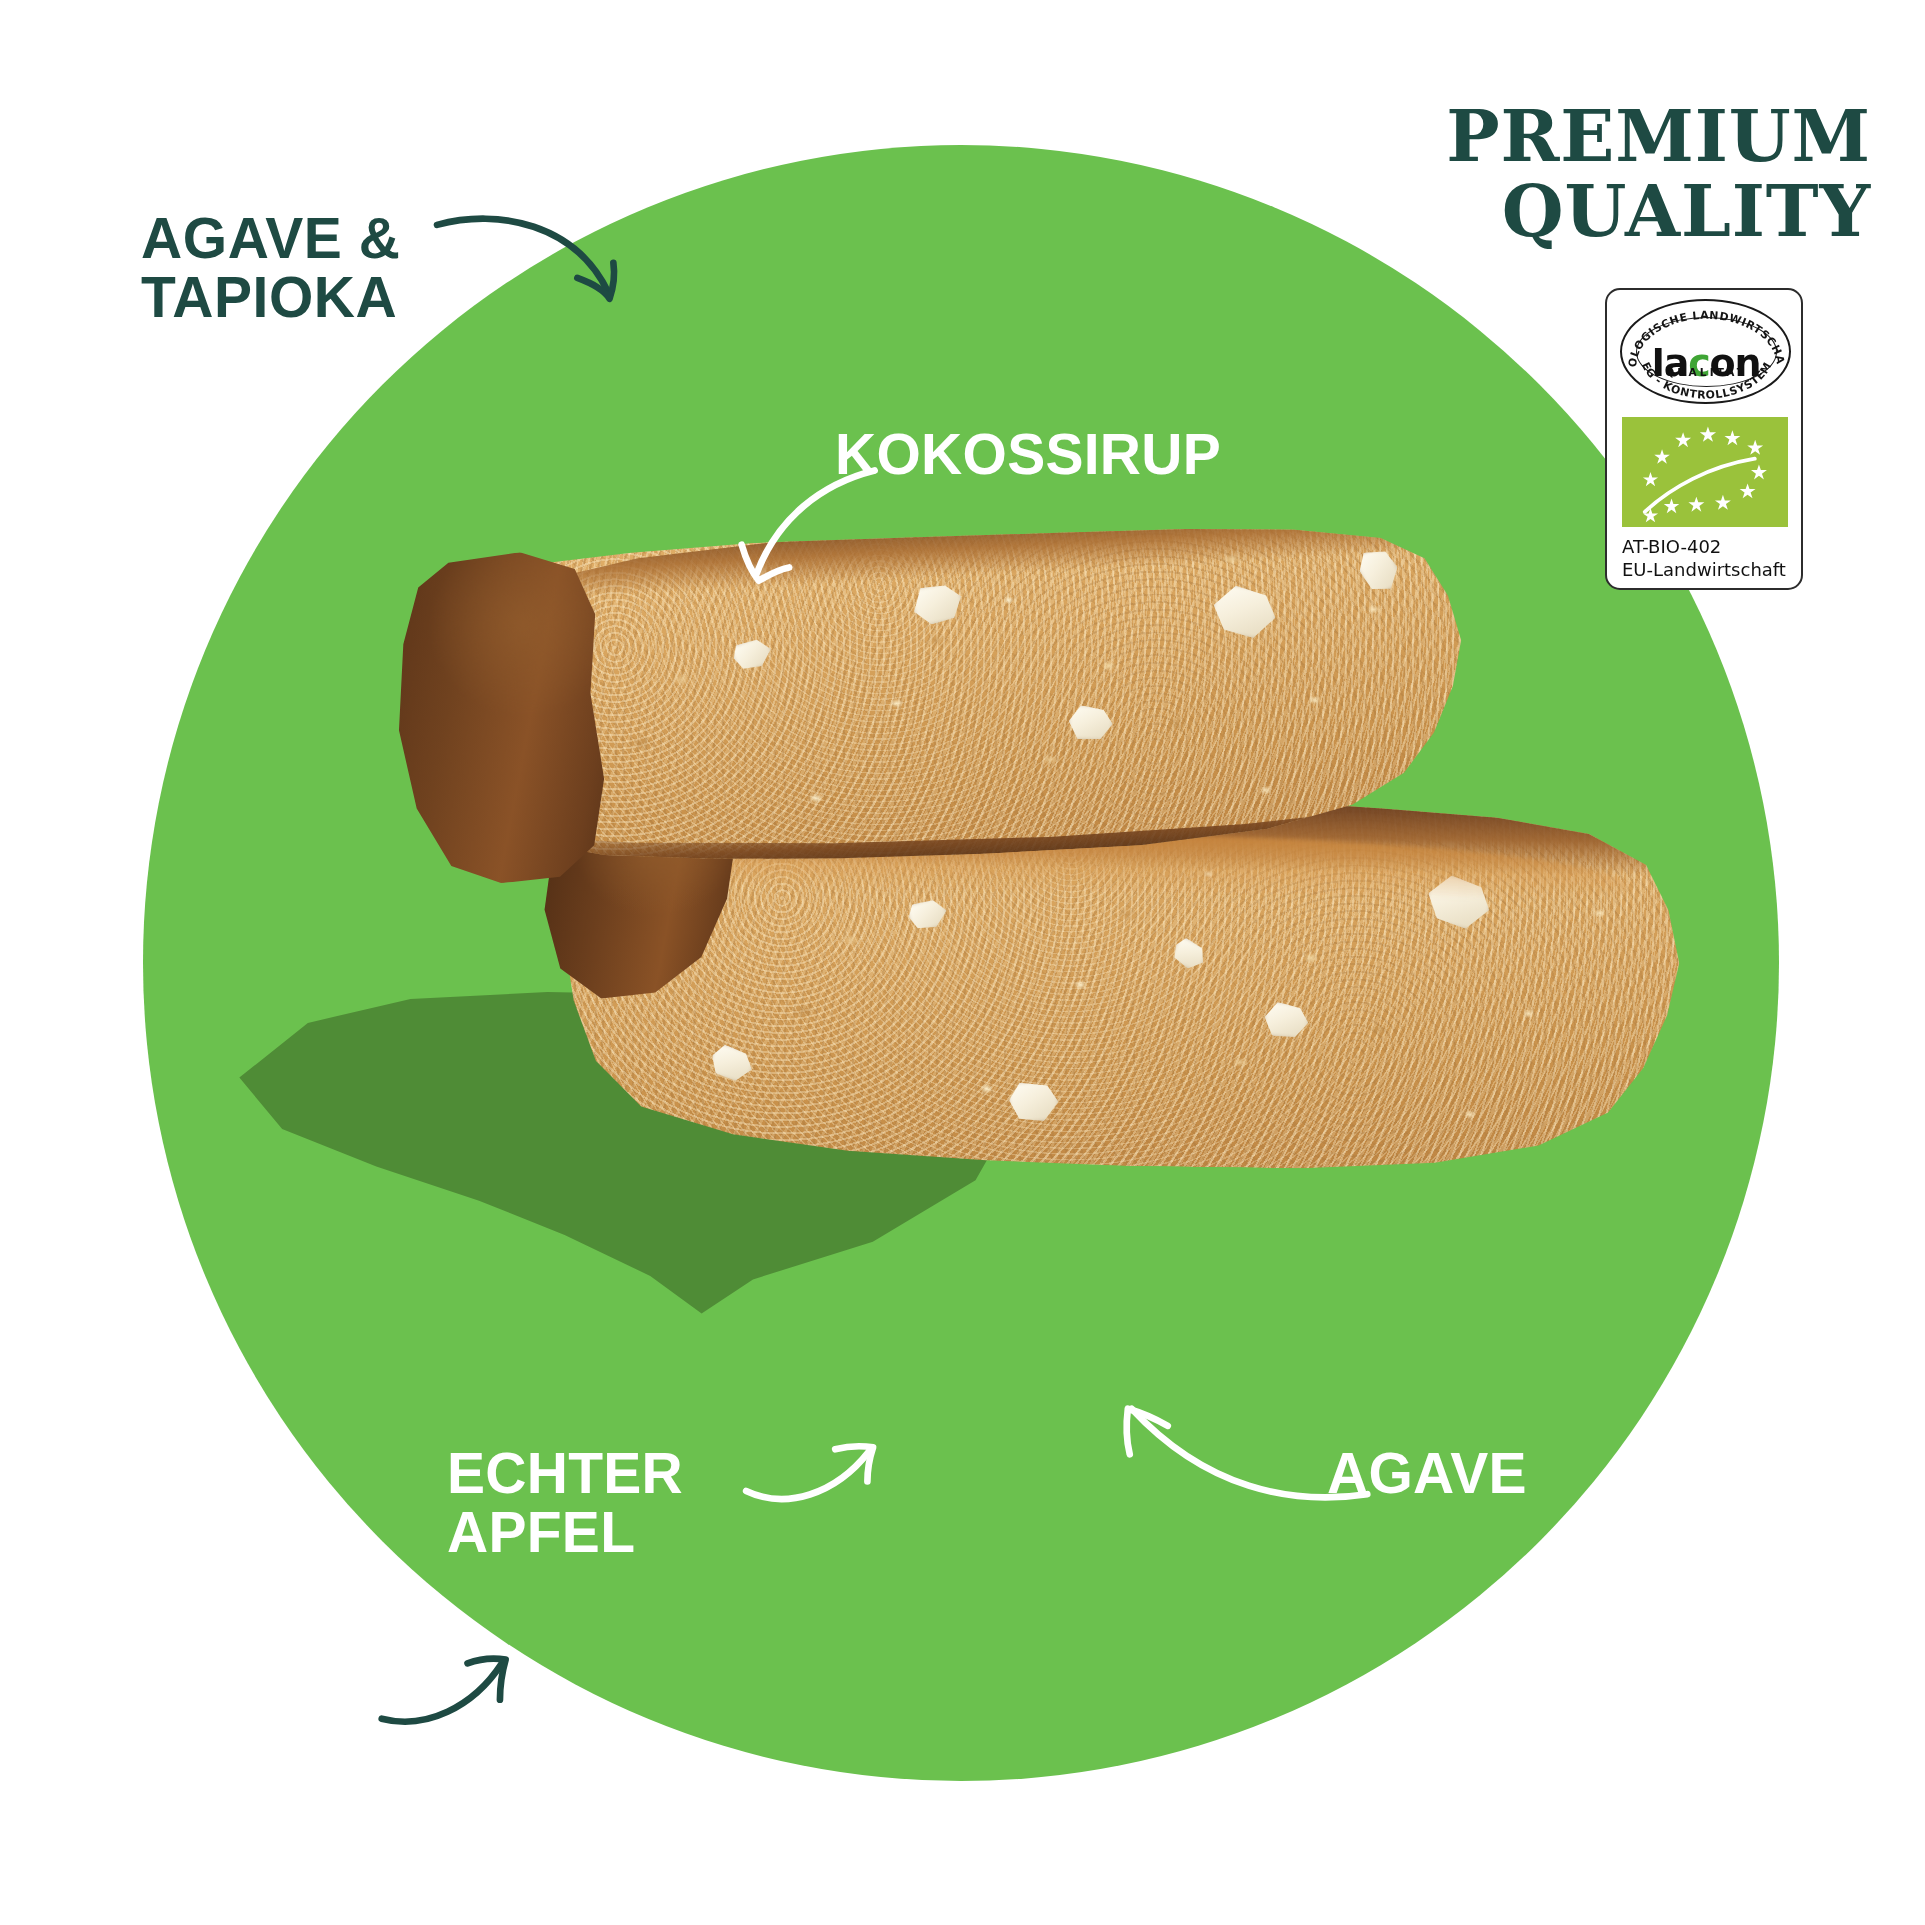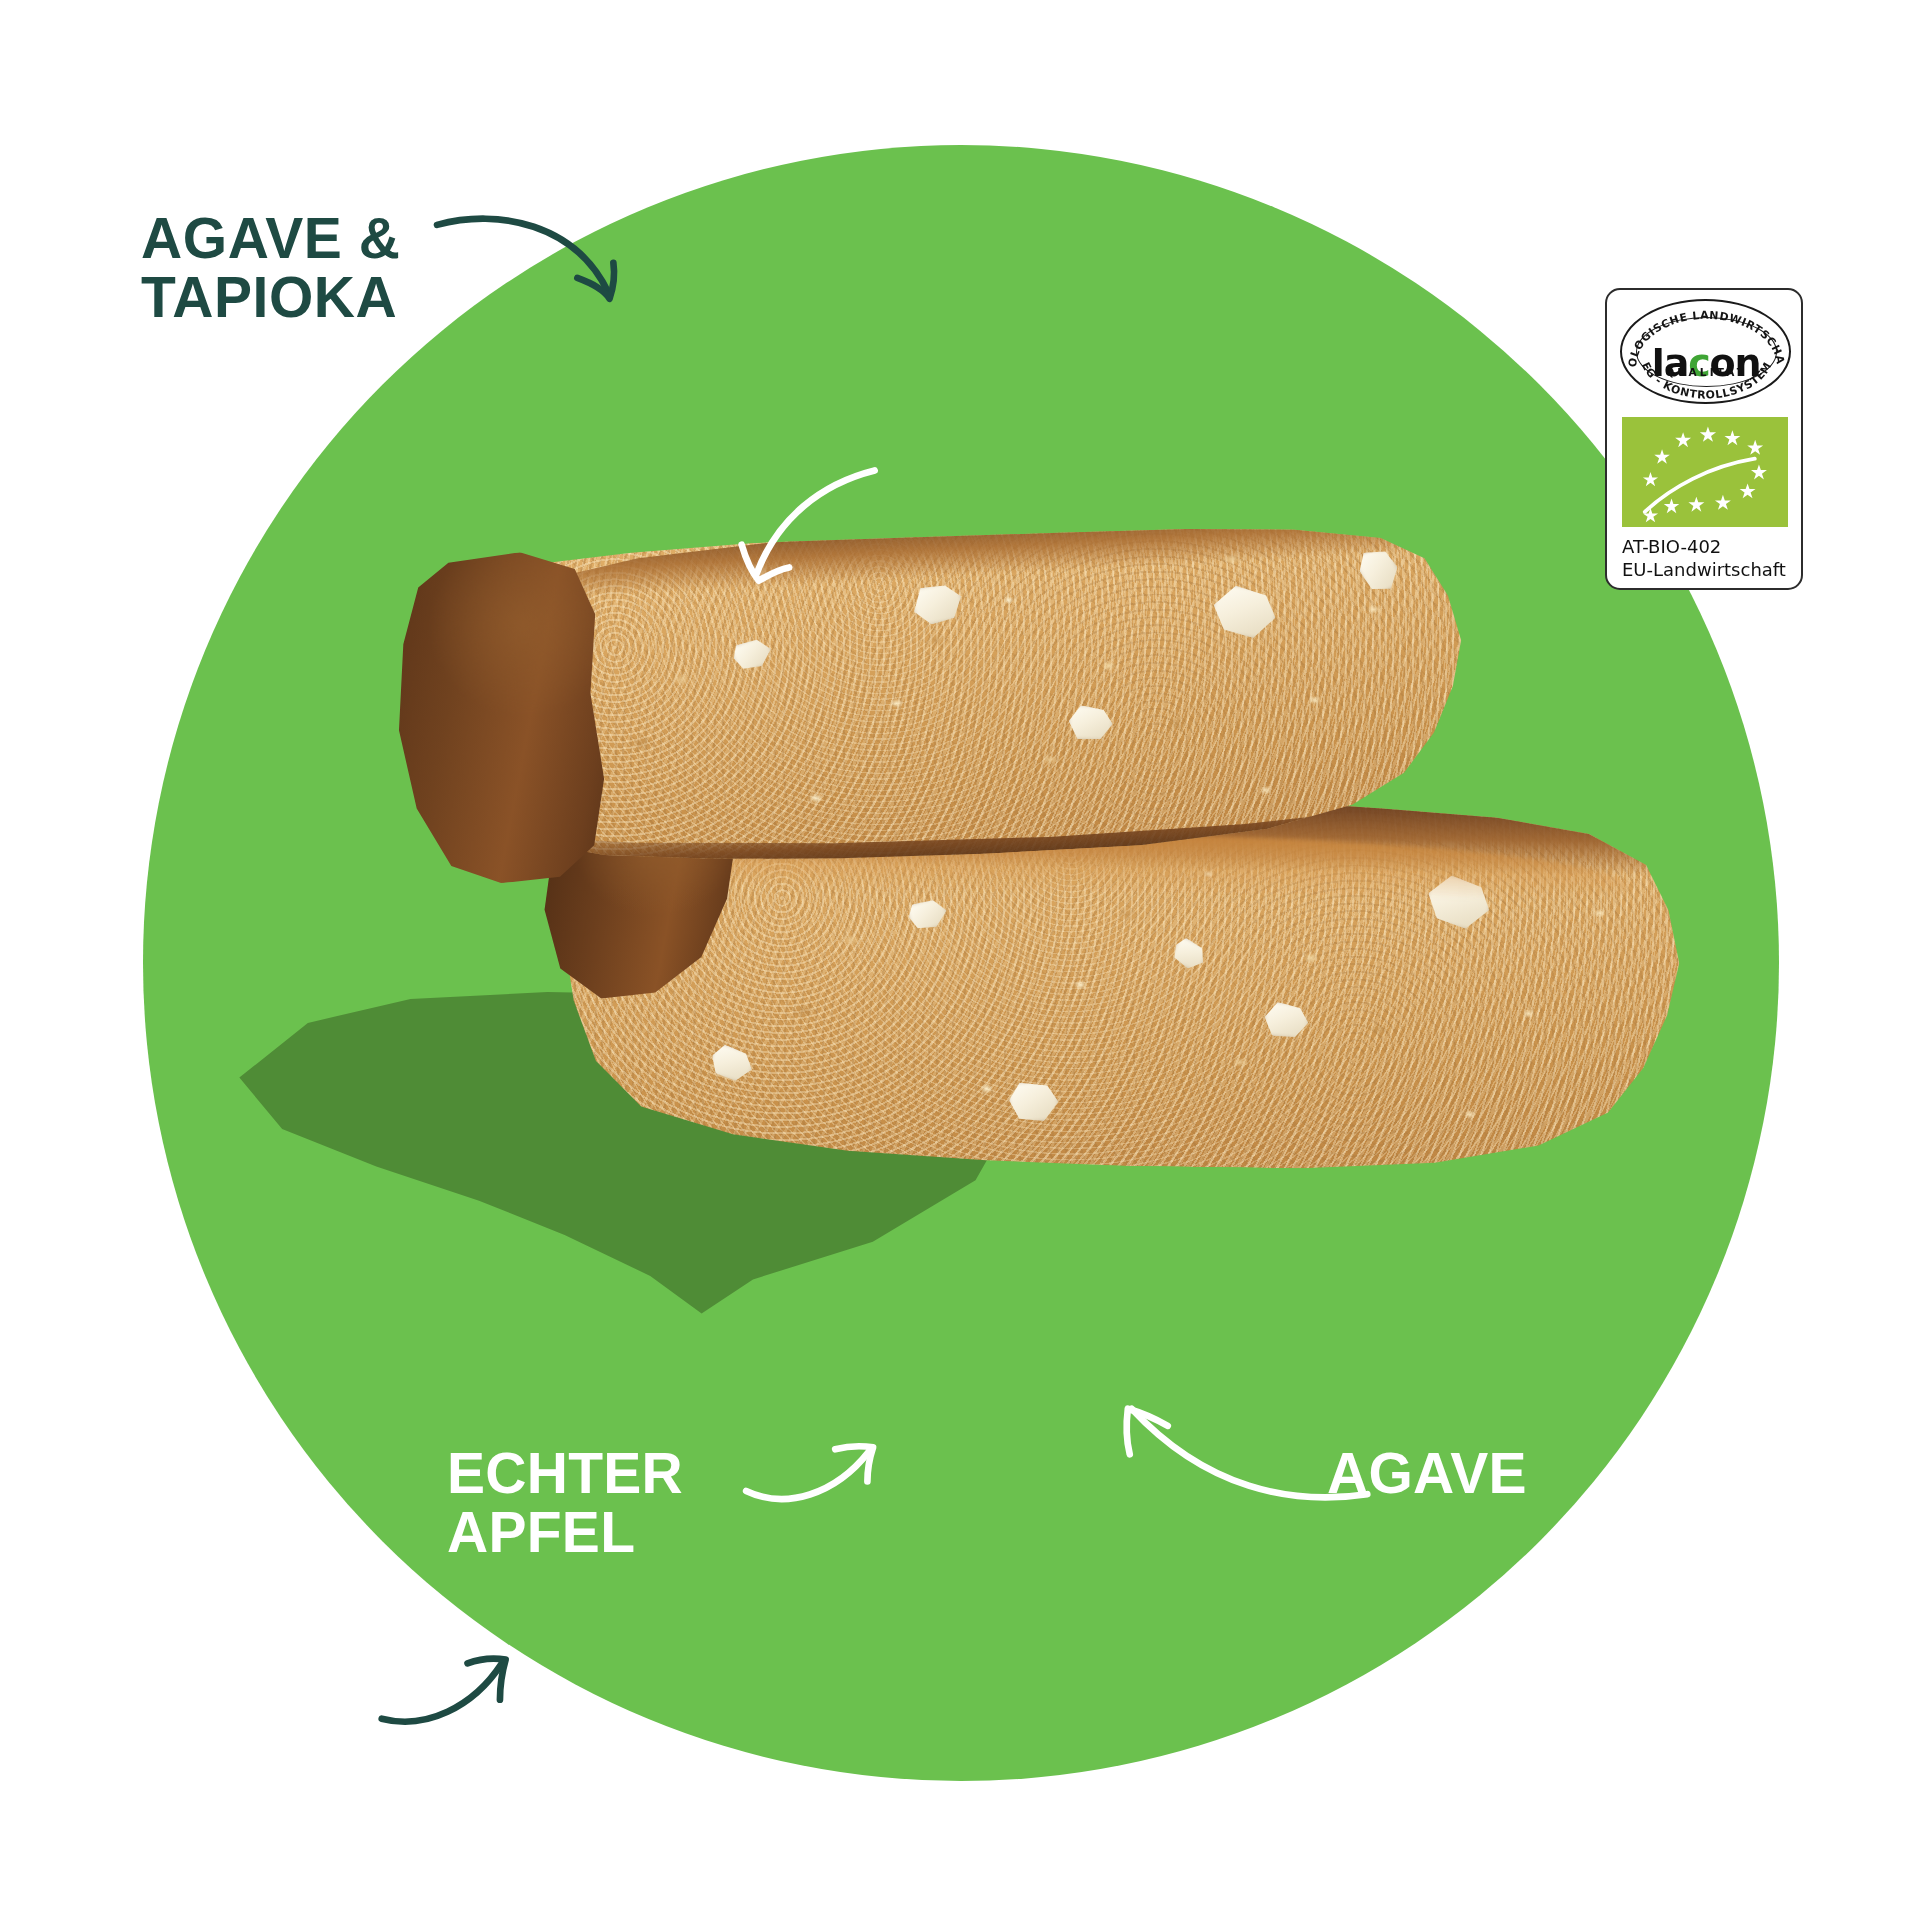--- a/index.html
+++ b/index.html
@@ -379,20 +379,21 @@
         <div class="topedge"></div>
         <div class="botedge"></div>
       </div>
       <div class="coating"></div>
     </div>
   </div>
 
   <div class="label dark" id="label-agave-tapioka">AGAVE &amp;
 TAPIOKA</div>
 
+  <div class="label light" id="label-kokossirup">KOKOSSIRUP</div>
 
   <div class="label light" id="label-echter-apfel">ECHTER
 APFEL</div>
 
   <div class="label light" id="label-hafer">AGAVE</div>
 
 
   <svg class="arrow" style="left:433px; top:204px;" width="228" height="128" viewBox="0 0 240 135" fill="none">
     <path d="M4 22 C70 4, 150 22, 184 92" stroke="#1e4a43" stroke-width="7" stroke-linecap="round" fill="none"></path>
     <path d="M152 78 C168 84, 180 90, 186 100 C190 88, 192 76, 190 62" stroke="#1e4a43" stroke-width="7" stroke-linecap="round" stroke-linejoin="round" fill="none"></path>
@@ -411,20 +412,22 @@
   <svg class="arrow" style="left:1101px; top:1384px;" width="276" height="152" viewBox="0 0 290 160" fill="none">
     <path d="M280 116 C200 128, 110 110, 32 26" stroke="#ffffff" stroke-width="7" stroke-linecap="round" fill="none"></path>
     <path d="M70 44 C56 36, 42 30, 28 26 C26 42, 26 58, 30 74" stroke="#ffffff" stroke-width="7" stroke-linecap="round" stroke-linejoin="round" fill="none"></path>
   </svg>
 
   <svg class="arrow" style="left:376px; top:1650px;" width="143" height="105" viewBox="0 0 150 110" fill="none">
     <path d="M6 72 C52 84, 102 60, 132 14" stroke="#1e4a43" stroke-width="7" stroke-linecap="round" fill="none"></path>
     <path d="M96 14 C112 8, 124 8, 136 10 C132 24, 130 38, 130 52" stroke="#1e4a43" stroke-width="7" stroke-linecap="round" stroke-linejoin="round" fill="none"></path>
   </svg>
 
+  <div id="premium-quality">PREMIUM
+QUALITY</div>
 
   <div id="cert-badge">
 
     <div class="lacon-block">
       <div class="lacon-oval-outer"></div>
       <div class="lacon-oval-inner"></div>
 
       <svg class="arc-text" viewBox="0 0 192 118">
         <defs>
           <path id="arcTop" d="M 22,74 A 74,50 0 0 1 170,74" fill="none"></path>

